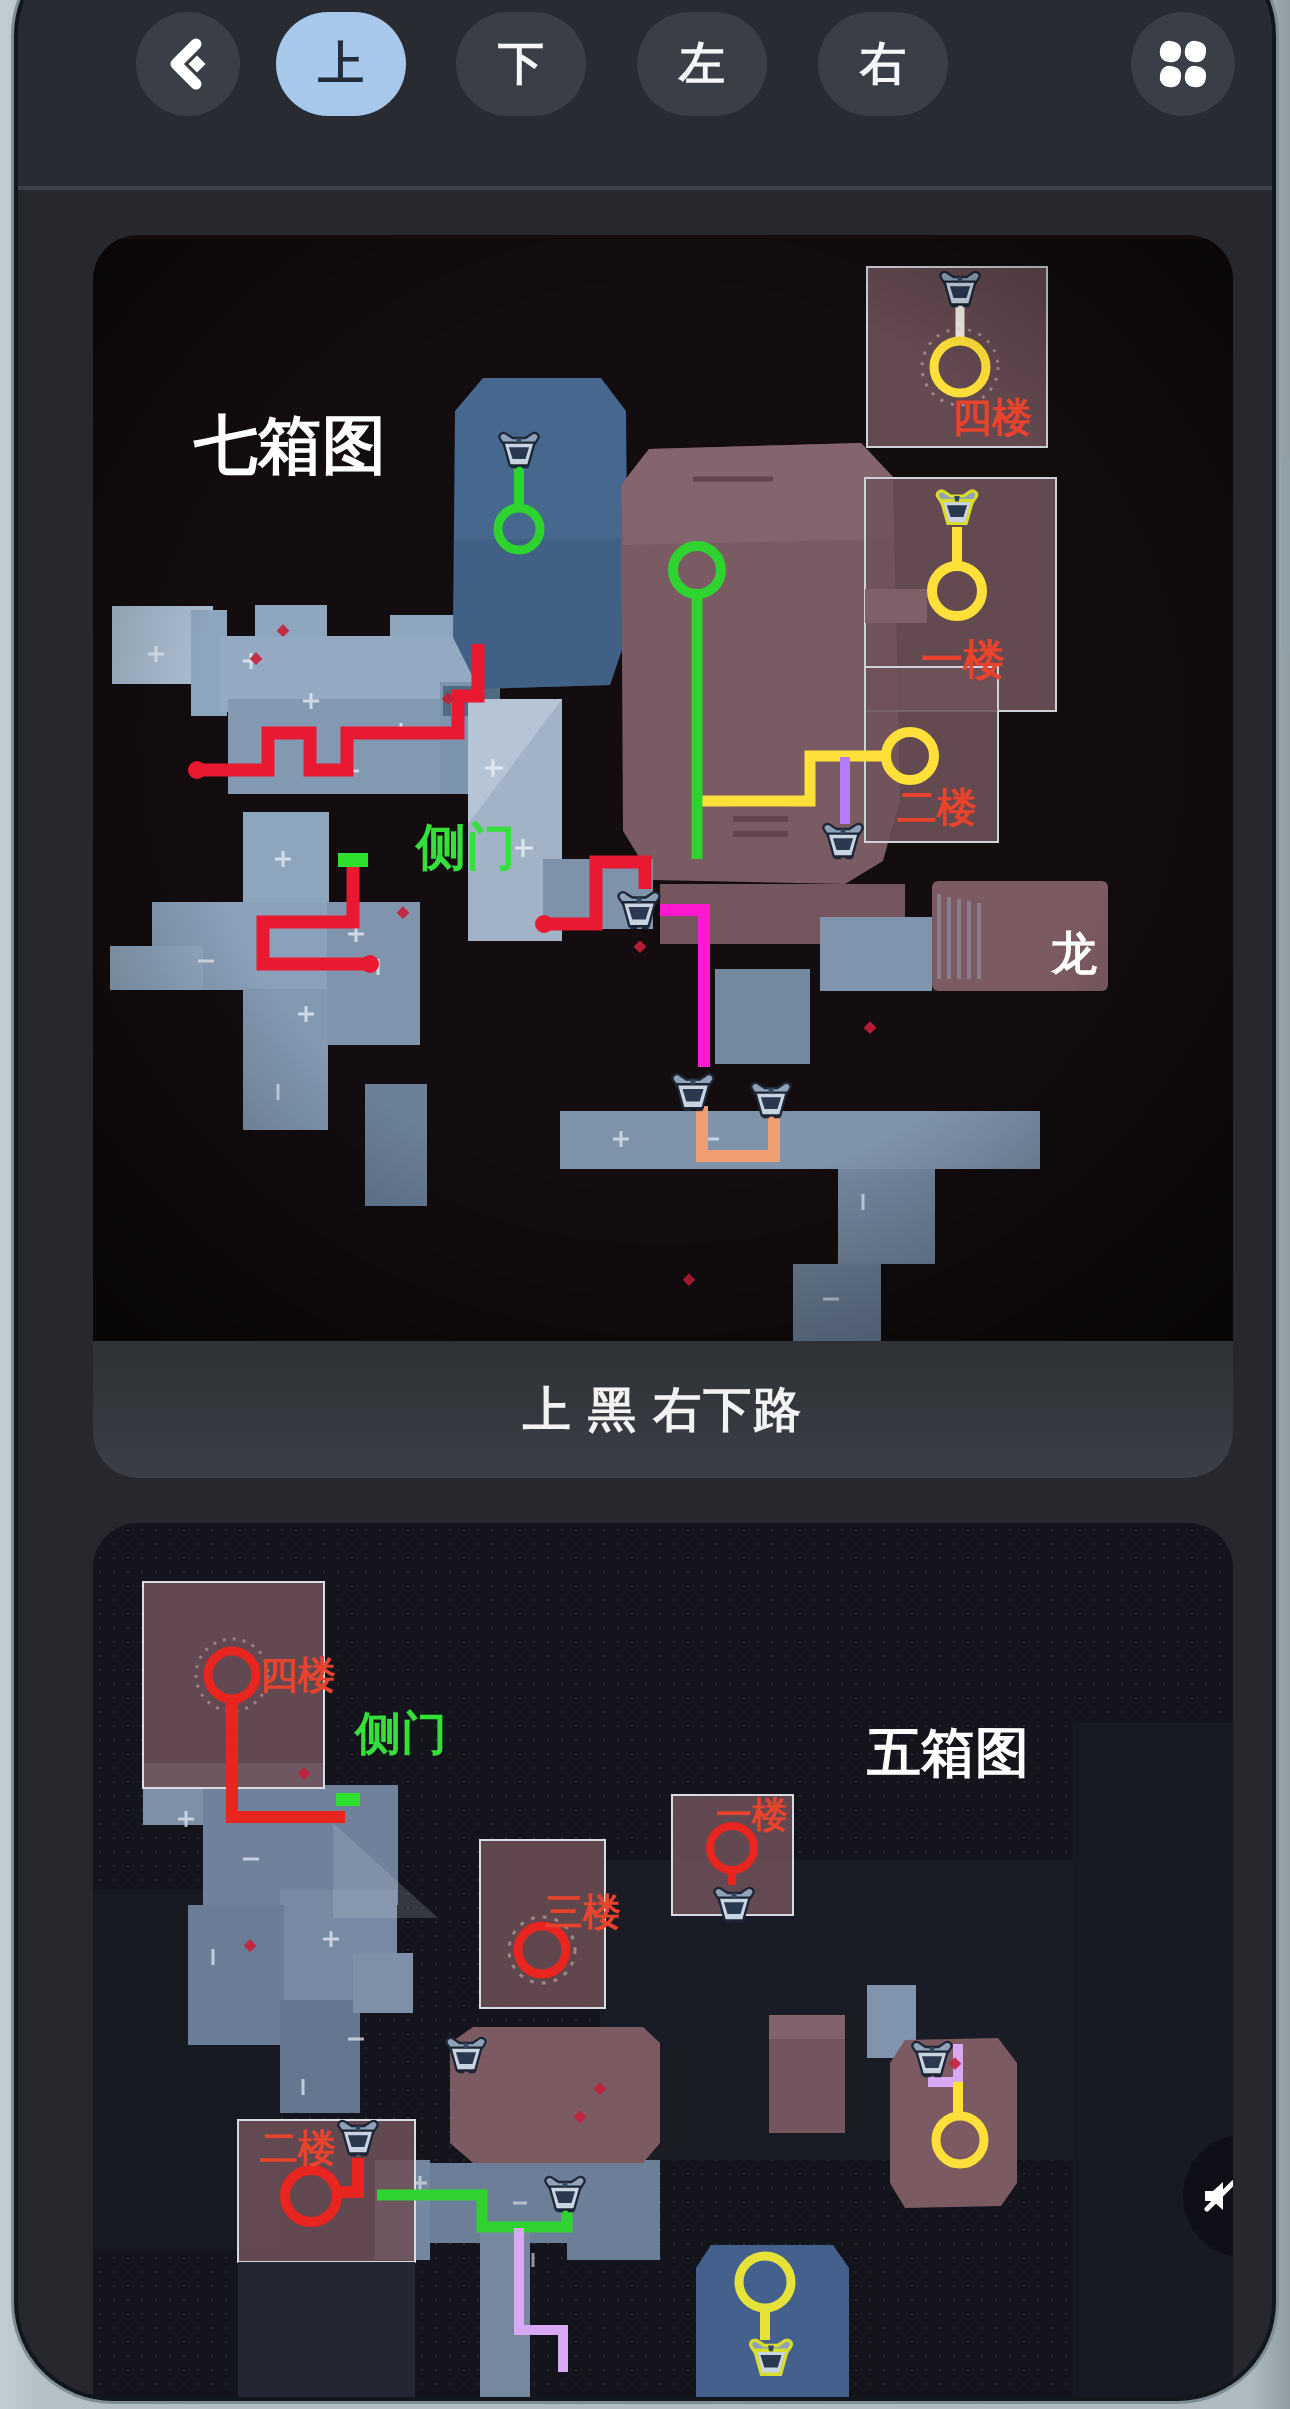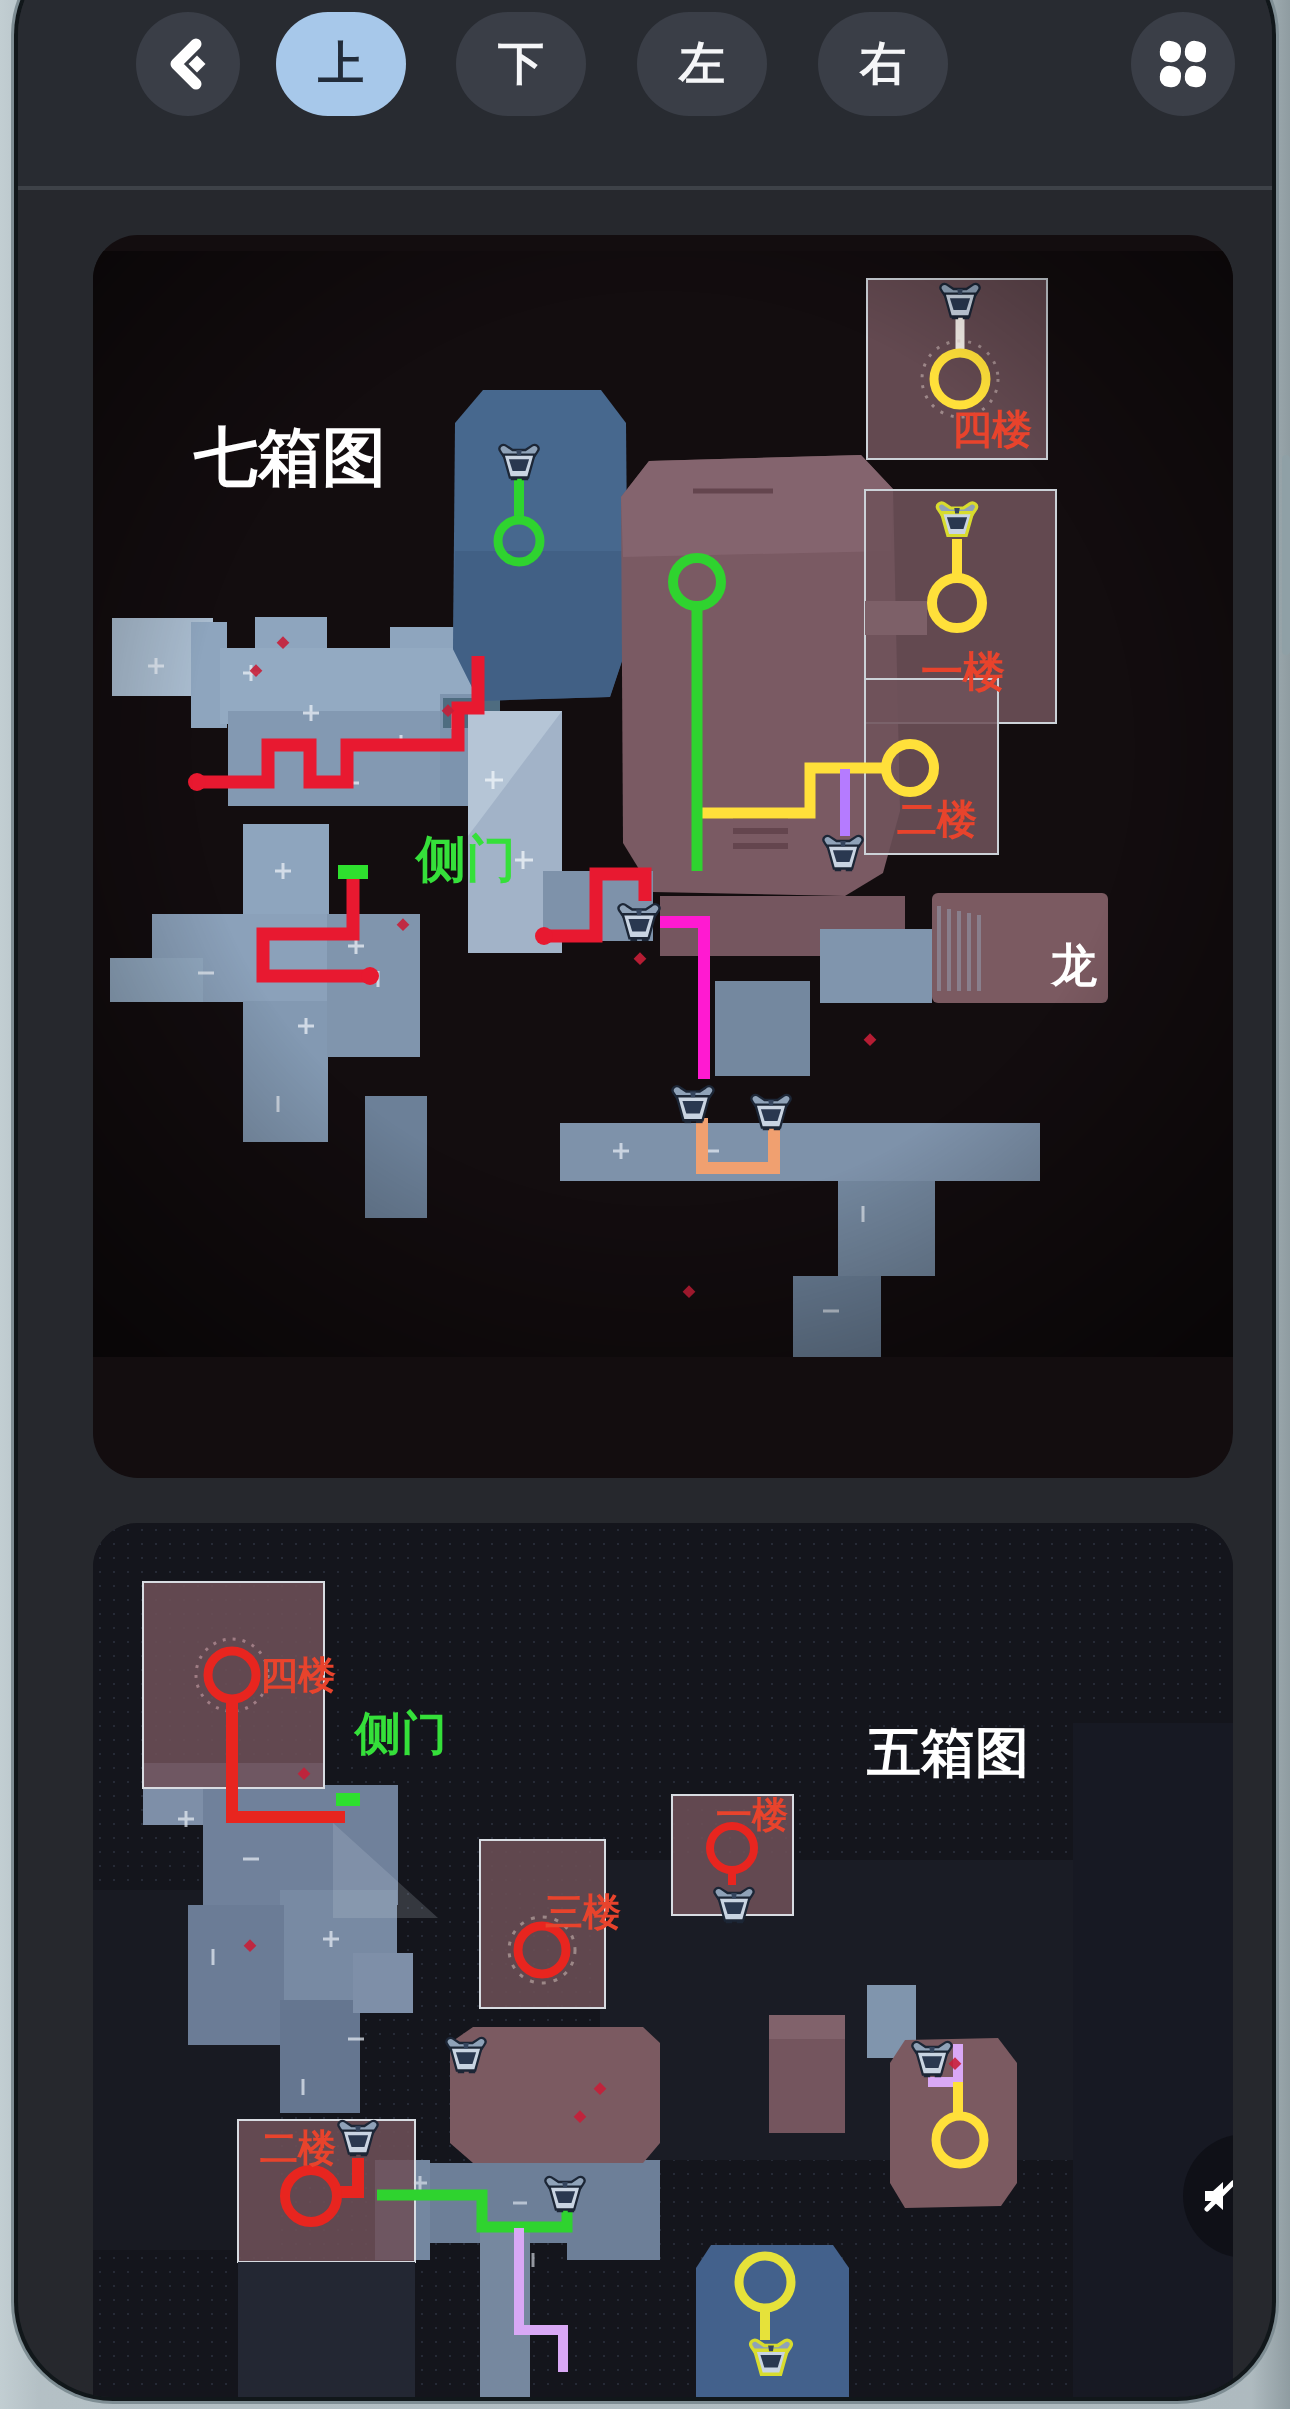--- a/index.html
+++ b/index.html
@@ -14,21 +14,21 @@
           border-bottom:4px solid #3e4248;}
   .navbtn{position:absolute;top:12px;height:104px;border-radius:52px;background:#3a3e47;
           display:flex;align-items:center;justify-content:center;color:#f5f6f8;
           font-size:46px;font-weight:bold;}
   .navbtn.circle{width:104px;}
   .navbtn.pill{width:130px;}
   .navbtn.active{background:#a7c8ea;color:#222c3a;}
   .cards{position:absolute;left:0;top:60px;width:1254px;height:2397px;}
   #card1{position:absolute;left:75px;top:235px;width:1140px;height:1243px;border-radius:45px;
          overflow:hidden;background:#130d0f;}
-  #card1 .mapwrap{position:absolute;left:0;top:16px;width:1020px;height:1106px;}
+  #card1 .mapwrap{position:absolute;left:0;top:4px;width:1020px;height:1106px;}
   #caption1{position:absolute;left:0;top:1106px;width:1140px;height:137px;
             background:linear-gradient(180deg,#2e3136,#3b3e44);
             display:flex;align-items:center;justify-content:center;
             color:#f2f2f3;font-size:48px;font-weight:bold;letter-spacing:2px;}
   #card2{position:absolute;left:75px;top:1523px;width:1140px;height:874px;
          border-radius:45px 45px 0 0;overflow:hidden;background:#14151c;}
   svg text{font-family:"Liberation Sans","DejaVu Sans",sans-serif;}
   .ftxt{font-weight:bold;}
 </style>
 </head>
@@ -225,20 +225,23 @@
           <rect x="0" y="0" width="1140" height="1106" fill="url(#vign1)"></rect>
 
           <text class="ftxt" x="197" y="228" font-size="64" fill="#ffffff" text-anchor="middle">七箱图</text>
           <text class="ftxt" x="899" y="192" font-size="40" fill="#e8432c" text-anchor="middle">四楼</text>
           <text class="ftxt" x="870" y="435" font-size="42" fill="#e8432c" text-anchor="middle">一楼</text>
           <text class="ftxt" x="844" y="582" font-size="40" fill="#e8432c" text-anchor="middle">二楼</text>
           <text class="ftxt" x="373" y="625" font-size="50" fill="#35e03a" text-anchor="middle">侧门</text>
           <text class="ftxt" x="981" y="730" font-size="46" fill="#ffffff" text-anchor="middle">龙</text>
         </svg>
         </div>
+        <div id="caption1">
+          <span>上 黑 右下路</span>
+        </div>
       </div>
 
       <div id="card2">
         <svg width="1140" height="874" viewBox="0 0 1140 874">
           <rect x="0" y="0" width="1140" height="874" fill="url(#dots2)"></rect>
           <rect x="507" y="337" width="540" height="300" fill="#1a1c25"></rect>
           <rect x="0" y="367" width="187" height="360" fill="#181a22"></rect>
           <rect x="980" y="200" width="160" height="674" fill="#171923"></rect>
 
           <g>

